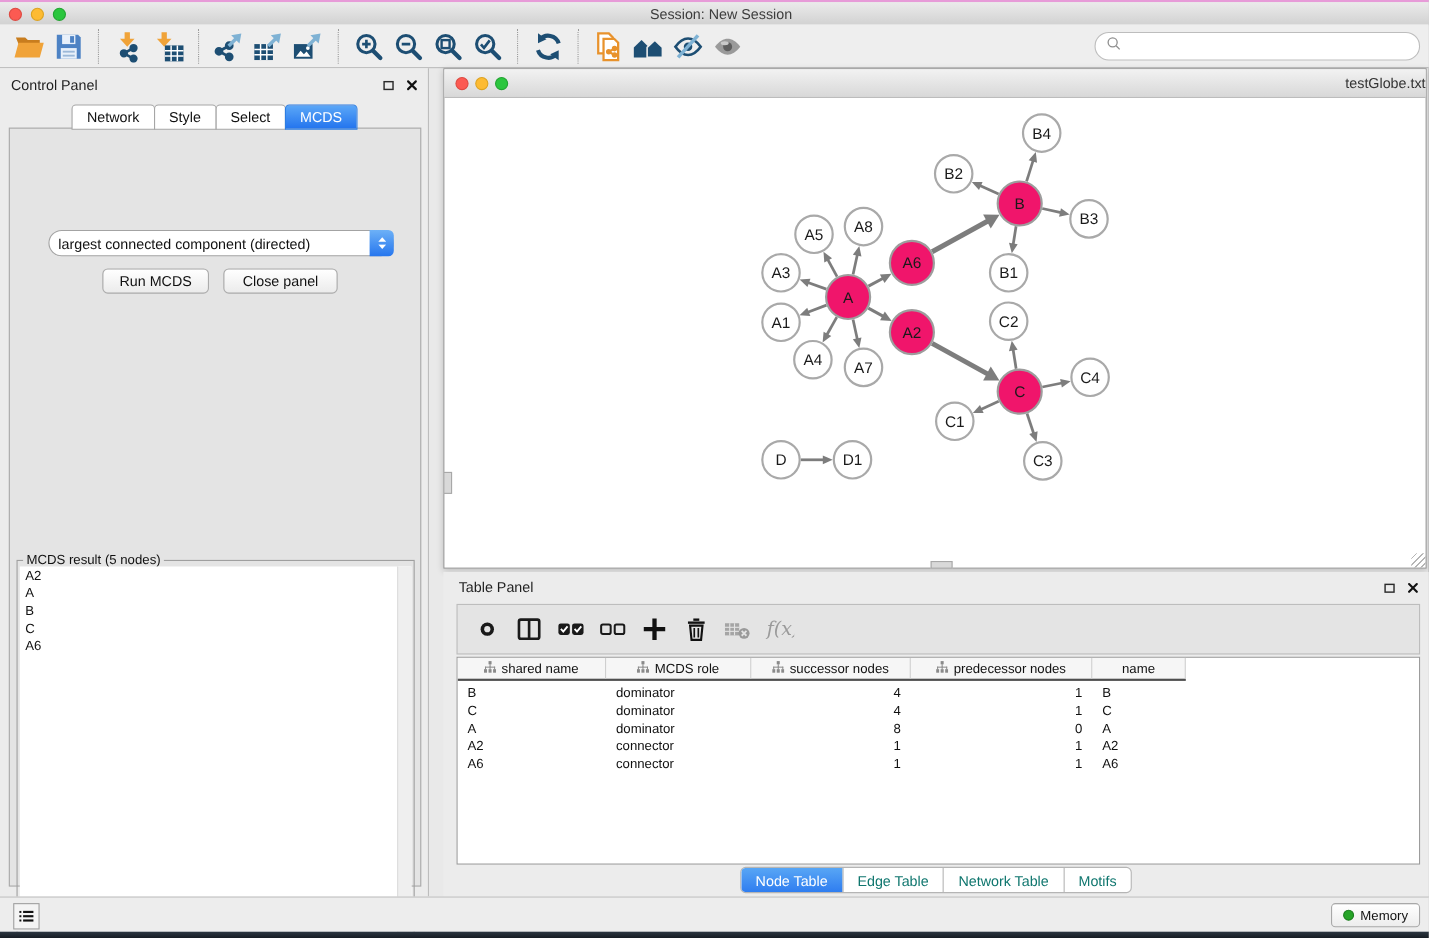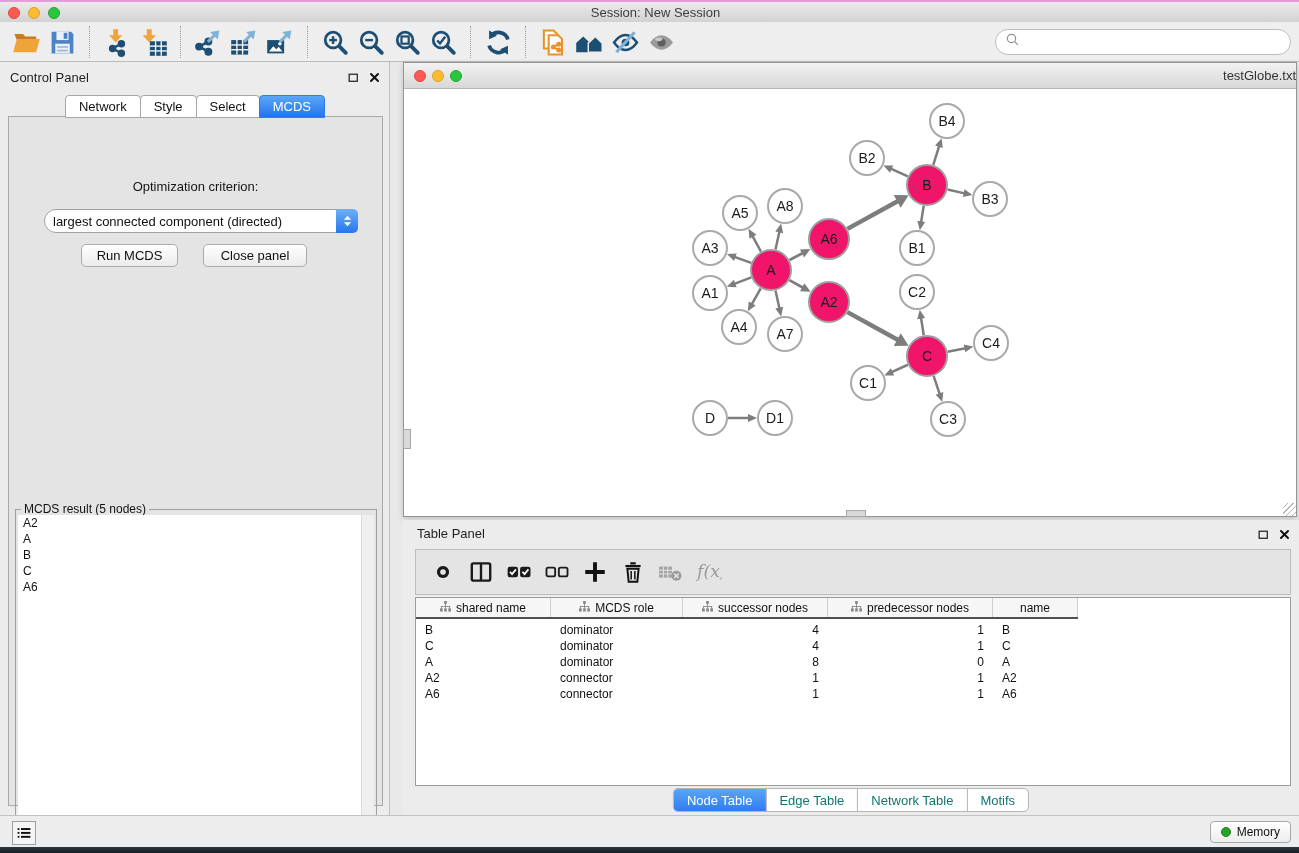--- a/index.html
+++ b/index.html
@@ -43,21 +43,21 @@
   .opt-label{position:absolute;left:0;width:100%;top:62px;text-align:center;font-size:13px;color:#161616;}
   .dropdown{position:absolute;left:35px;top:92px;width:314px;height:24px;background:#fff;
             border:1px solid #a3a3a3;border-radius:12px;display:flex;align-items:center;box-sizing:border-box;}
   .dropdown .value{flex:1;padding-left:8px;font-size:13px;color:#111;white-space:nowrap;}
   .dropdown .stepper{width:22px;height:24px;margin:-1px -1px -1px 0;border-radius:0 5px 5px 0;
             background:linear-gradient(#6db1f7,#2676ee);display:flex;flex-direction:column;
             align-items:center;justify-content:center;gap:2px;}
   .aqua-btn{position:absolute;height:23px;background:linear-gradient(#ffffff,#ebebeb);
             border:1px solid #ababab;border-radius:5px;font-size:13px;color:#111;
             display:flex;align-items:center;justify-content:center;box-sizing:border-box;}
-  .btn-run{left:72px;top:127px;width:97px;}
+  .btn-run{left:84px;top:127px;width:97px;}
   .btn-close{left:194px;top:127px;width:104px;}
   .result-box{position:absolute;left:6px;top:392px;width:360px;height:340px;border:1px solid #9f9f9f;}
   .result-legend{position:absolute;left:5px;top:-8px;background:#e4e4e4;padding:0 3px;font-size:12px;color:#111;}
   .result-list{position:absolute;left:2px;top:5px;right:2px;bottom:2px;background:#fff;overflow:hidden;}
   .mcds-item{font-size:12px;line-height:16px;padding-left:5px;color:#111;}
   .result-scroll{position:absolute;right:2px;top:5px;width:13px;bottom:2px;background:#efefef;
                  border-left:1px solid #dcdcdc;box-sizing:border-box;}
   
   .net-window{position:absolute;left:403px;top:62px;width:894px;height:455px;background:#fff;
               border:1px solid #949494;box-sizing:border-box;box-shadow:0 2px 6px rgba(0,0,0,0.18);}
@@ -317,21 +317,20 @@
         </span>
       </span>
     </div>
     <div class="cp-tabs" id="cp-tabs">
         <div class="cp-tab">Network</div>
         <div class="cp-tab">Style</div>
         <div class="cp-tab">Select</div>
         <div class="cp-tab selected">MCDS</div>
       </div>
     <div class="cp-inner">
-      <div class="opt-label">Optimization criterion:</div>
       <div class="dropdown">
         <span class="value">largest connected component (directed)</span>
         <span class="stepper">
           <svg viewBox="0 0 10 5" width="9" height="5">
               <polygon points="1,5 9,5 5,0.5" fill="#fff"></polygon>
             </svg>
           <svg viewBox="0 0 10 5" width="9" height="5">
               <polygon points="1,0 9,0 5,4.5" fill="#fff"></polygon>
             </svg>
         </span>

